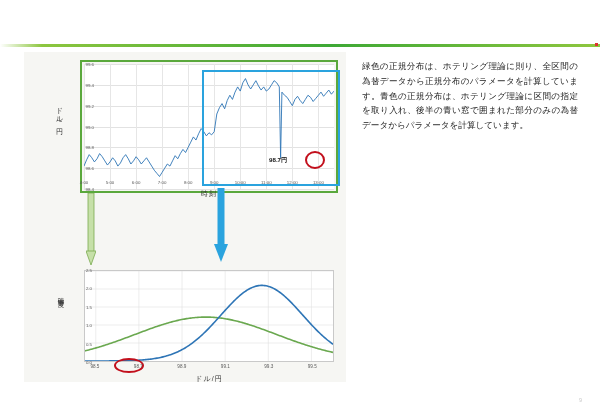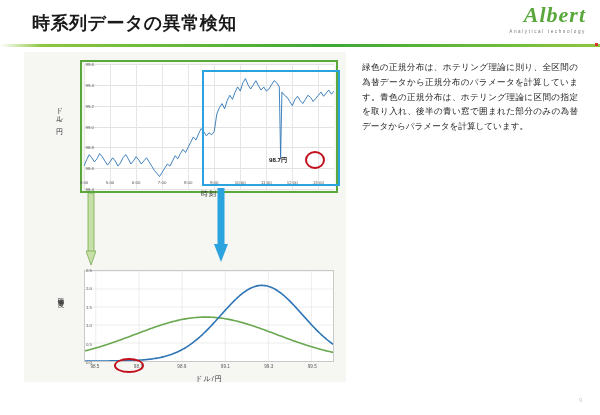--- a/index.html
+++ b/index.html
@@ -111,38 +111,31 @@
     position:absolute;left:90px;top:306px;width:30px;height:15px;
     border:2.2px solid #c20f1c;border-radius:50%;box-sizing:border-box;
   }
 
   
   .body-text{
     position:absolute;left:362px;top:60px;width:228px;
     font-size:8.6px;line-height:1.72;color:#1b1b1b;
     text-align:justify;
   }
-  .body-text p{margin:0 12px 1px 0;}
+  .body-text p{margin:0 12px 1px 0;font-family:Liberation Mono, monospace;}
   .page-num{
     position:absolute;right:18px;bottom:12px;
     font-size:5.5px;color:#c8c8c8;
   }
 </style>
 </head>
 <body>
 
 <div class="slide">
 
-  <div class="header">
-    <div class="slide-title">時系列データの異常検知</div>
-    <div class="logo">
-      <div class="logo-word">Albert</div>
-      <div class="logo-sub">Analytical technology</div>
-    </div>
-  </div>
   <div class="rule"></div>
   <div class="rule-dot"></div>
 
   <div class="figure-panel">
 
     <div class="axis-label-y">ドル/円</div>
 
     <div class="ts-chart">
       <div class="ts-grid">
           <div class="gridline-h" style="top: 0px;"></div>

